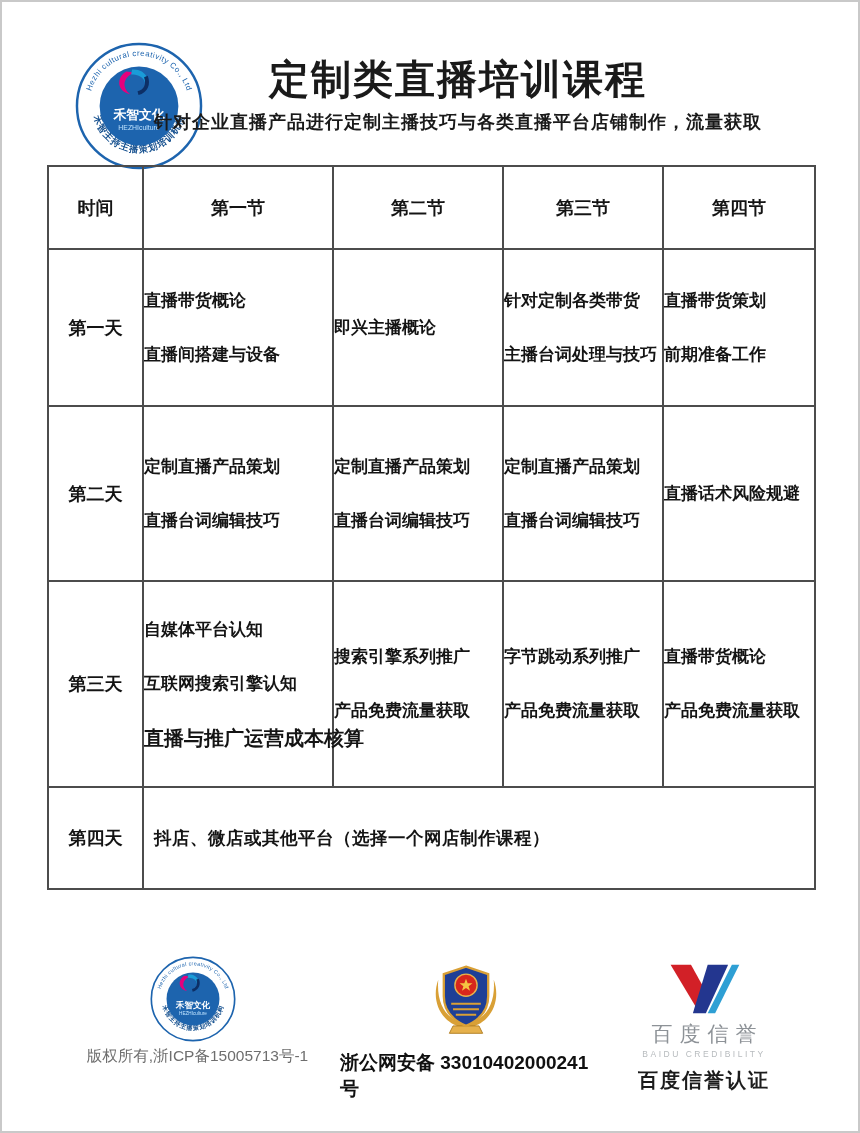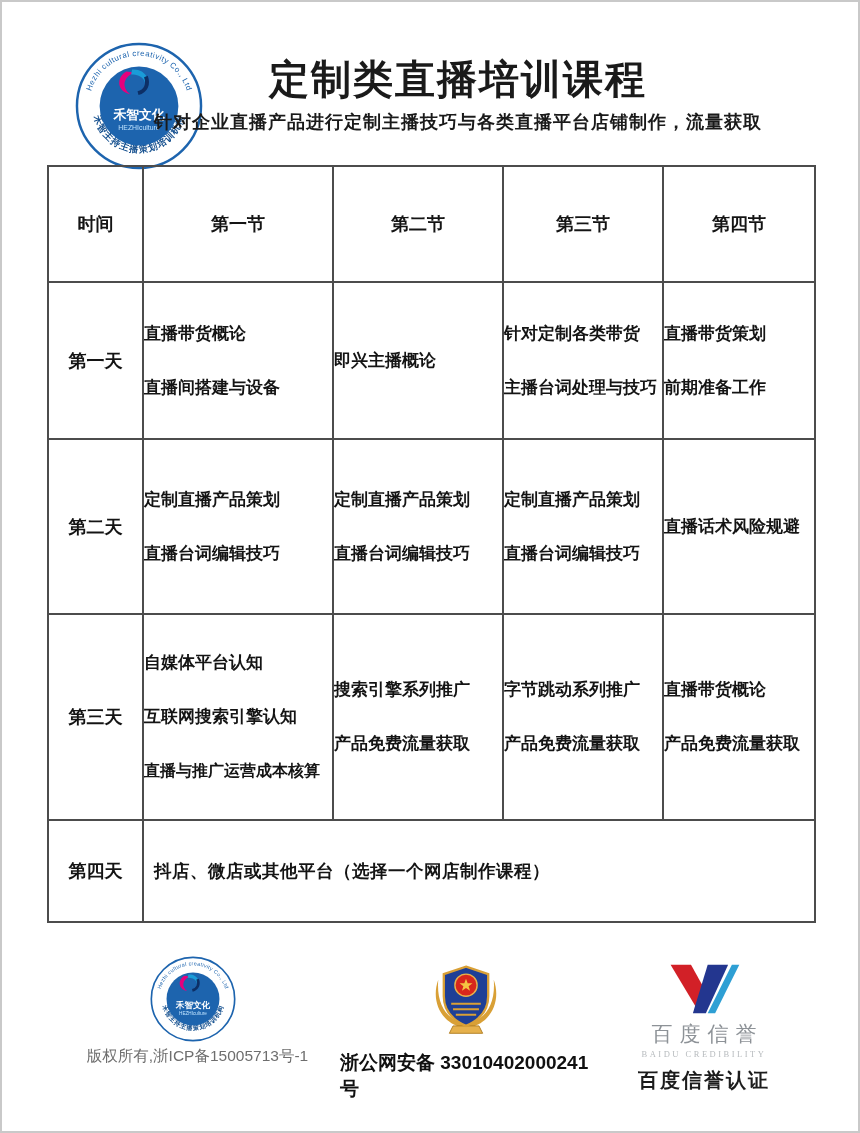--- a/index.html
+++ b/index.html
@@ -36,21 +36,21 @@
   .logo-bottom{position:absolute;left:148px;top:954px;width:86px;height:86px;}
   .copyright{
     position:absolute;left:63px;top:1044px;width:265px;text-align:center;
     font-size:15.5px;color:#6e6e6e;font-weight:normal;
   }
   .police-badge{position:absolute;left:427px;top:958px;width:74px;height:80px;}
   .police-record{
     position:absolute;left:338px;top:1048px;width:265px;
     font-size:19px;font-weight:bold;color:#101010;
   }
-  .baidu-block{position:absolute;left:612px;top:958px;width:180px;text-align:center;font-family:Liberation Serif, serif;}
+  .baidu-block{position:absolute;left:612px;top:958px;width:180px;text-align:center;}
   .baidu-v{width:78px;height:58px;display:block;margin:0 auto;}
   .baidu-name{font-size:21px;color:#8d9297;letter-spacing:7px;padding-left:7px;margin-top:2px;}
   .baidu-name-en{font-size:8.5px;color:#b7bbbe;letter-spacing:2.5px;margin-top:1px;}
   .baidu-cert{font-size:20px;color:#1c1c1c;font-weight:600;letter-spacing:2px;margin-top:8px;}
 </style>
 </head>
 <body>
 
 <div class="page">
 
@@ -79,21 +79,21 @@
 
   <table class="schedule">
     <colgroup>
       <col style="width:95px">
         <col style="width:190px">
         <col style="width:170px">
         <col style="width:160px">
         <col style="width:152px">
     </colgroup>
     <tbody>
-        <tr style="height:116px">
+        <tr style="height:83px">
       <th>时间</th>
       <th>第一节</th>
       <th>第二节</th>
       <th>第三节</th>
       <th>第四节</th>
     </tr>
     <tr style="height:157px">
       <td class="day-label">第一天</td>
       <td>
             <div class="cell-lines">
@@ -144,21 +144,21 @@
         <div class="line">直播话术风险规避</div>
       </div>
           </td>
     </tr>
     <tr style="height:206px">
       <td class="day-label">第三天</td>
       <td>
             <div class="cell-lines">
         <div class="line">自媒体平台认知</div>
         <div class="line">互联网搜索引擎认知</div>
-        <div class="line" style="font-size:16px">直播与推广运营成本核算</div>
+        <div class="line" style="font-size:20px">直播与推广运营成本核算</div>
       </div>
           </td>
       <td>
             <div class="cell-lines">
         <div class="line">搜索引擎系列推广</div>
         <div class="line">产品免费流量获取</div>
       </div>
           </td>
       <td>
             <div class="cell-lines">

